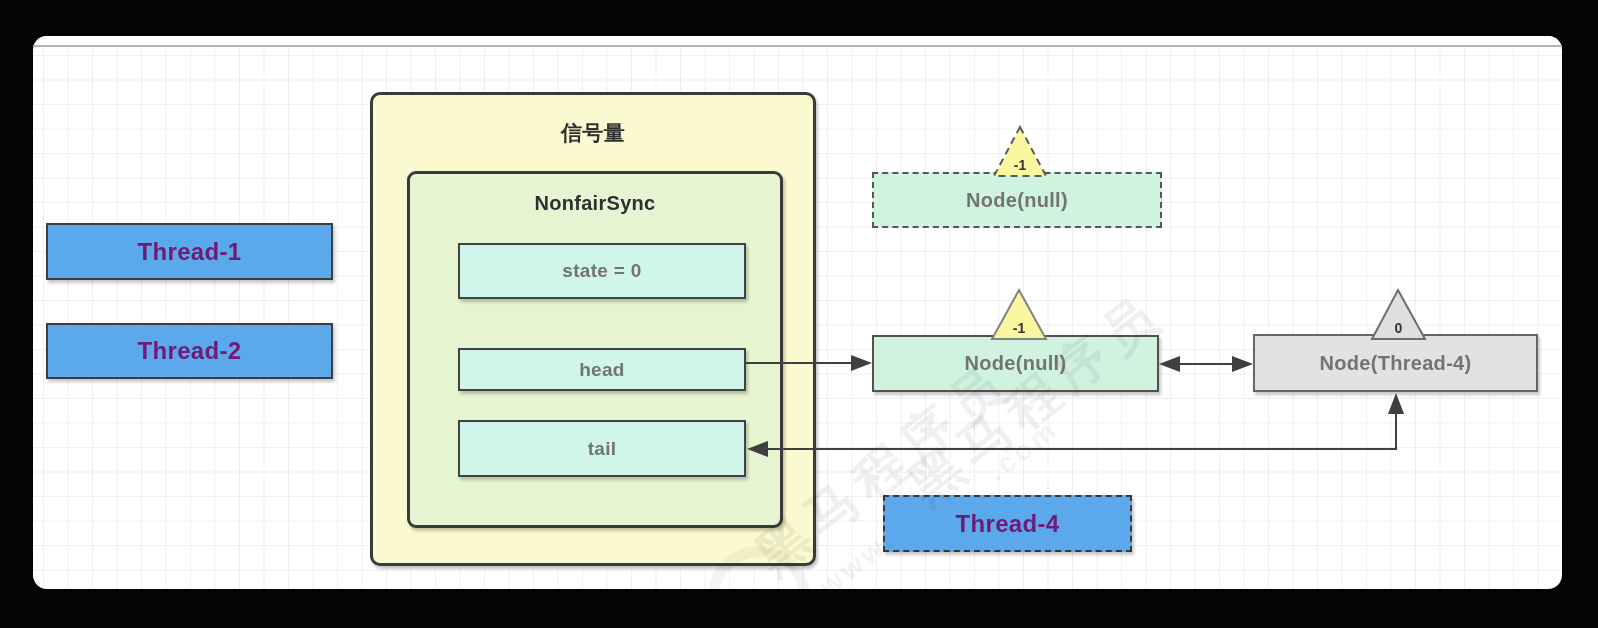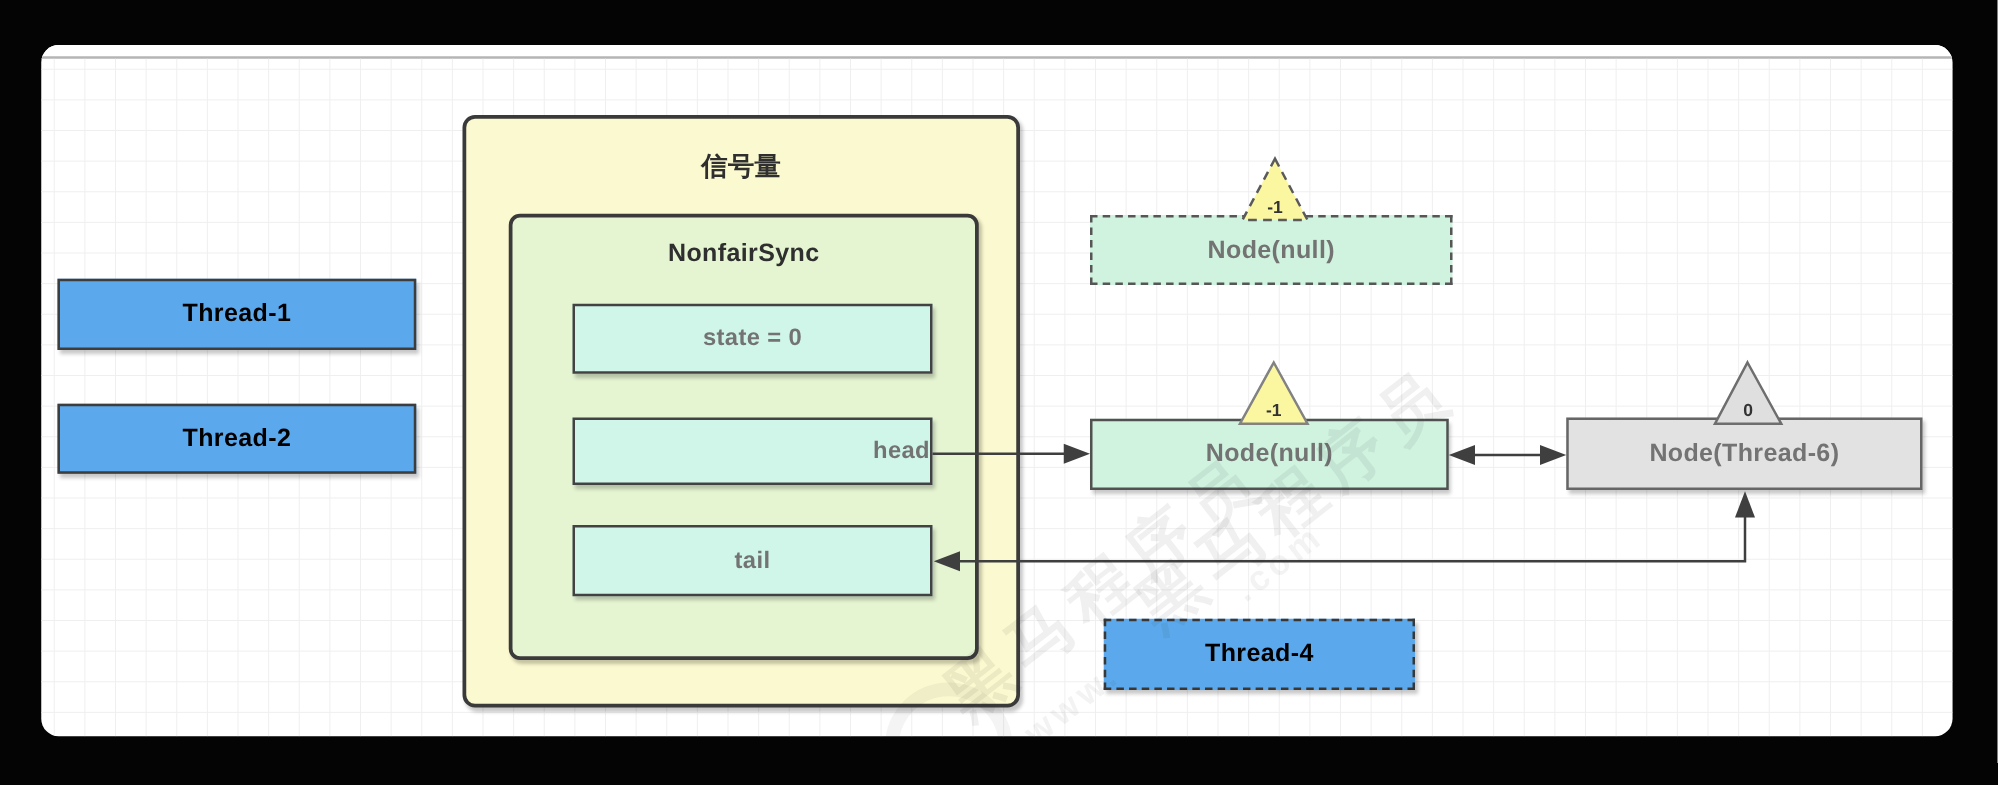--- a/index.html
+++ b/index.html
@@ -25,21 +25,21 @@
     background-size:24.5px 24.5px;
     background-position:10px 8px;
   }
   
   .shape{position:absolute;box-sizing:border-box;display:flex;align-items:center;justify-content:center;z-index:10;}
   .shape .lbl{font-weight:bold;color:#737373;letter-spacing:.3px;}
   .shadow{box-shadow:2px 3px 3px rgba(0,0,0,.22);}
   .thread{
     background:#5BA9EC;border:2px solid #3d3d3d;
   }
-  .thread .lbl{font-size:20px;color:#000000;}
+  .thread .lbl{font-size:24px;color:#701a75;}
   .thread.dashed{border:2px dashed #383838;}
   .semaphore{
     background:#FBF9CF;border:3px solid #3a3a3a;border-radius:10px;
     justify-content:center;align-items:flex-start;
   }
   .semaphore>.lbl{font-size:21px;margin-top:24px;color:#2f2f2f;}
   .sync{
     background:#E5F5D2;border:3px solid #3a3a3a;border-radius:9px;
     justify-content:center;align-items:flex-start;
   }
@@ -87,21 +87,21 @@
 
   <div class="shape semaphore shadow" style="left:337px;top:56px;width:446px;height:474px;">
     <span class="lbl">信号量</span>
   </div>
   <div class="shape sync shadow" style="left:374px;top:135px;width:376px;height:357px;">
     <span class="lbl">NonfairSync</span>
   </div>
   <div class="shape field shadow" style="left:425px;top:207px;width:288px;height:56px;">
     <span class="lbl">state = 0</span>
   </div>
-  <div class="shape field shadow" style="left:425px;top:298px;width:288px;height:54px;justify-content:flex-end;">
+  <div class="shape field shadow" style="left:425px;top:312px;width:288px;height:43px;">
     <span class="lbl">head</span>
   </div>
   <div class="shape field shadow" style="left:425px;top:384px;width:288px;height:57px;">
     <span class="lbl">tail</span>
   </div>
 
   <div class="shape node dashed" style="left:839px;top:136px;width:290px;height:56px;">
     <span class="lbl">Node(null)</span>
   </div>
   <div class="tri" style="left:959px;top:88px;width:56px;height:54px;">
@@ -115,21 +115,21 @@
     <span class="lbl">Node(null)</span>
   </div>
   <div class="tri" style="left:957px;top:251px;width:58px;height:54px;">
     <svg width="58" height="54" viewBox="0 0 58 54">
       <polygon points="29,3 56,52 2,52" fill="#FBF7A0" stroke="#828282" stroke-width="2"></polygon>
     </svg>
     <div class="badge">-1</div>
   </div>
 
   <div class="shape node gray shadow" style="left:1220px;top:298px;width:285px;height:58px;">
-    <span class="lbl">Node(Thread-6)</span>
+    <span class="lbl">Node(Thread-4)</span>
   </div>
   <div class="tri" style="left:1337px;top:251px;width:57px;height:54px;">
     <svg width="57" height="54" viewBox="0 0 57 54">
       <polygon points="28,3 55,52 2,52" fill="#DFDFDF" stroke="#6e6e6e" stroke-width="2"></polygon>
     </svg>
     <div class="badge">0</div>
   </div>
 
   <div class="shape thread dashed shadow" style="left:850px;top:459px;width:249px;height:57px;">
     <span class="lbl">Thread-4</span>

